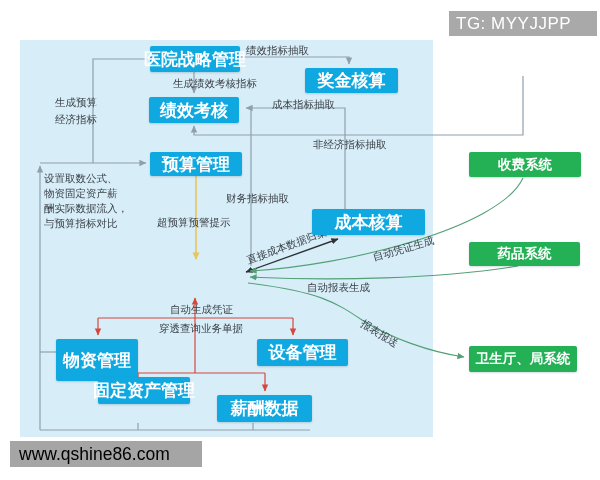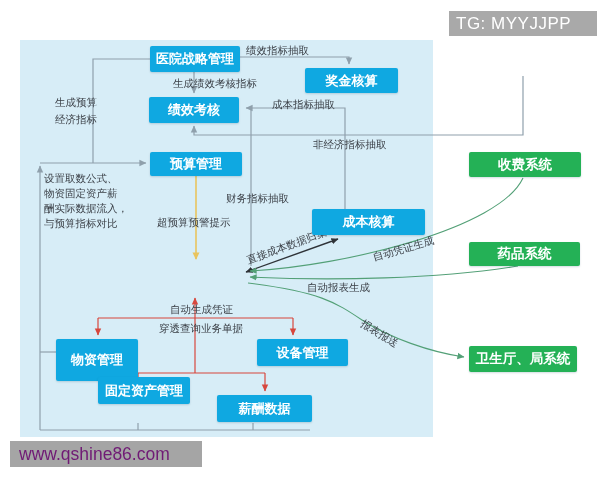--- a/index.html
+++ b/index.html
@@ -11,39 +11,39 @@
   .panel{
     position:absolute;left:20px;top:40px;width:413px;height:397px;
     background:#d7edf7;
   }
   svg.connectors{position:absolute;left:0;top:0;z-index:2;}
   .node{
     position:absolute;z-index:4;display:flex;align-items:center;justify-content:center;
     color:#ffffff;font-weight:700;border-radius:2px;white-space:nowrap;
     box-shadow:0 1px 2px rgba(0,60,90,.18);
   }
-  .node.blue{background:#0fa8e1;font-size:13px;}
+  .node.blue{background:#0fa8e1;font-size:17px;}
   .node.green{background:#24b156;font-size:13.5px;}
   .lbl{
     position:absolute;z-index:3;font-size:10.5px;color:#3a3f46;
     white-space:nowrap;line-height:12px;
   }
   .lbl .ln{display:block;}
   .lbl.rot{transform-origin:0 50%;}
   .badge{
     position:absolute;z-index:6;color:#ffffff;overflow:hidden;
     display:flex;align-items:center;
   }
   .badge.tg{
     left:449px;top:11px;width:141px;height:25px;background:#a9a9a9;
     font-size:17px;padding-left:7px;letter-spacing:.5px;
   }
   .badge.site{
     left:10px;top:441px;width:183px;height:26px;background:#a5a5a5;
-    font-size:17.5px;padding-left:9px;color:#701a75;
+    font-size:17.5px;padding-left:9px;color:#000000;
   }
 </style>
 </head>
 <body>
 
 <div class="stage">
 
   <div class="panel"></div>
 
   <svg class="connectors" width="600" height="480" viewBox="0 0 600 480">

